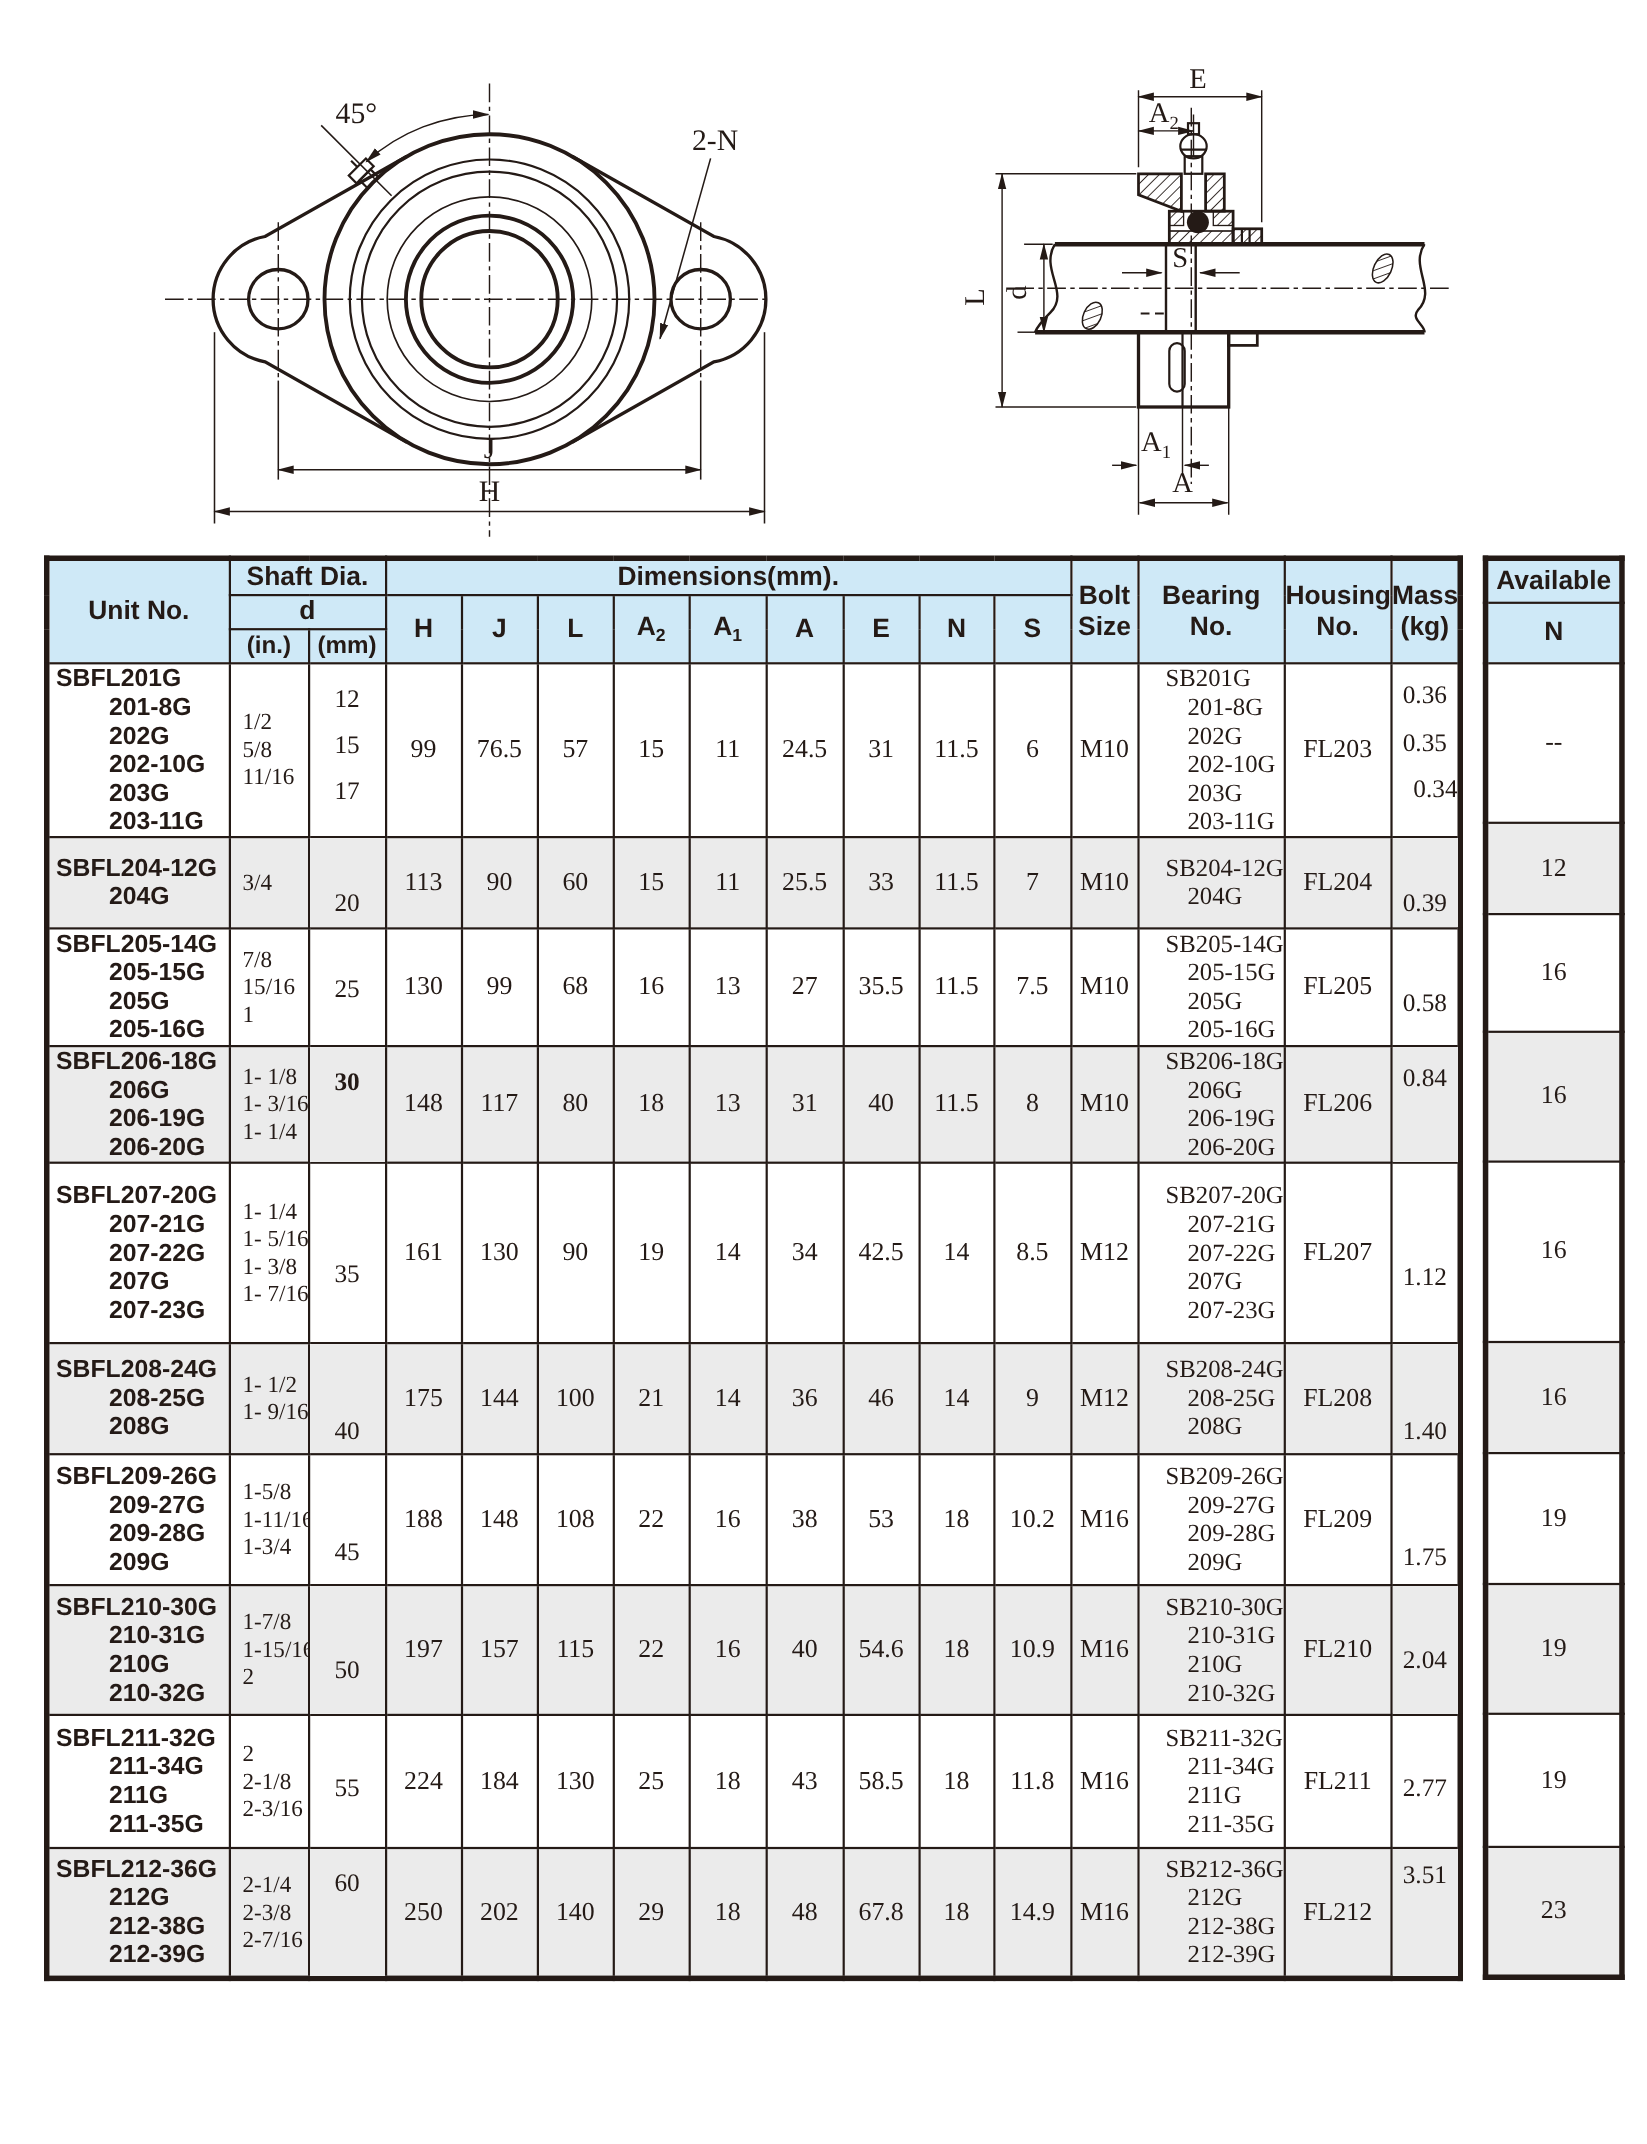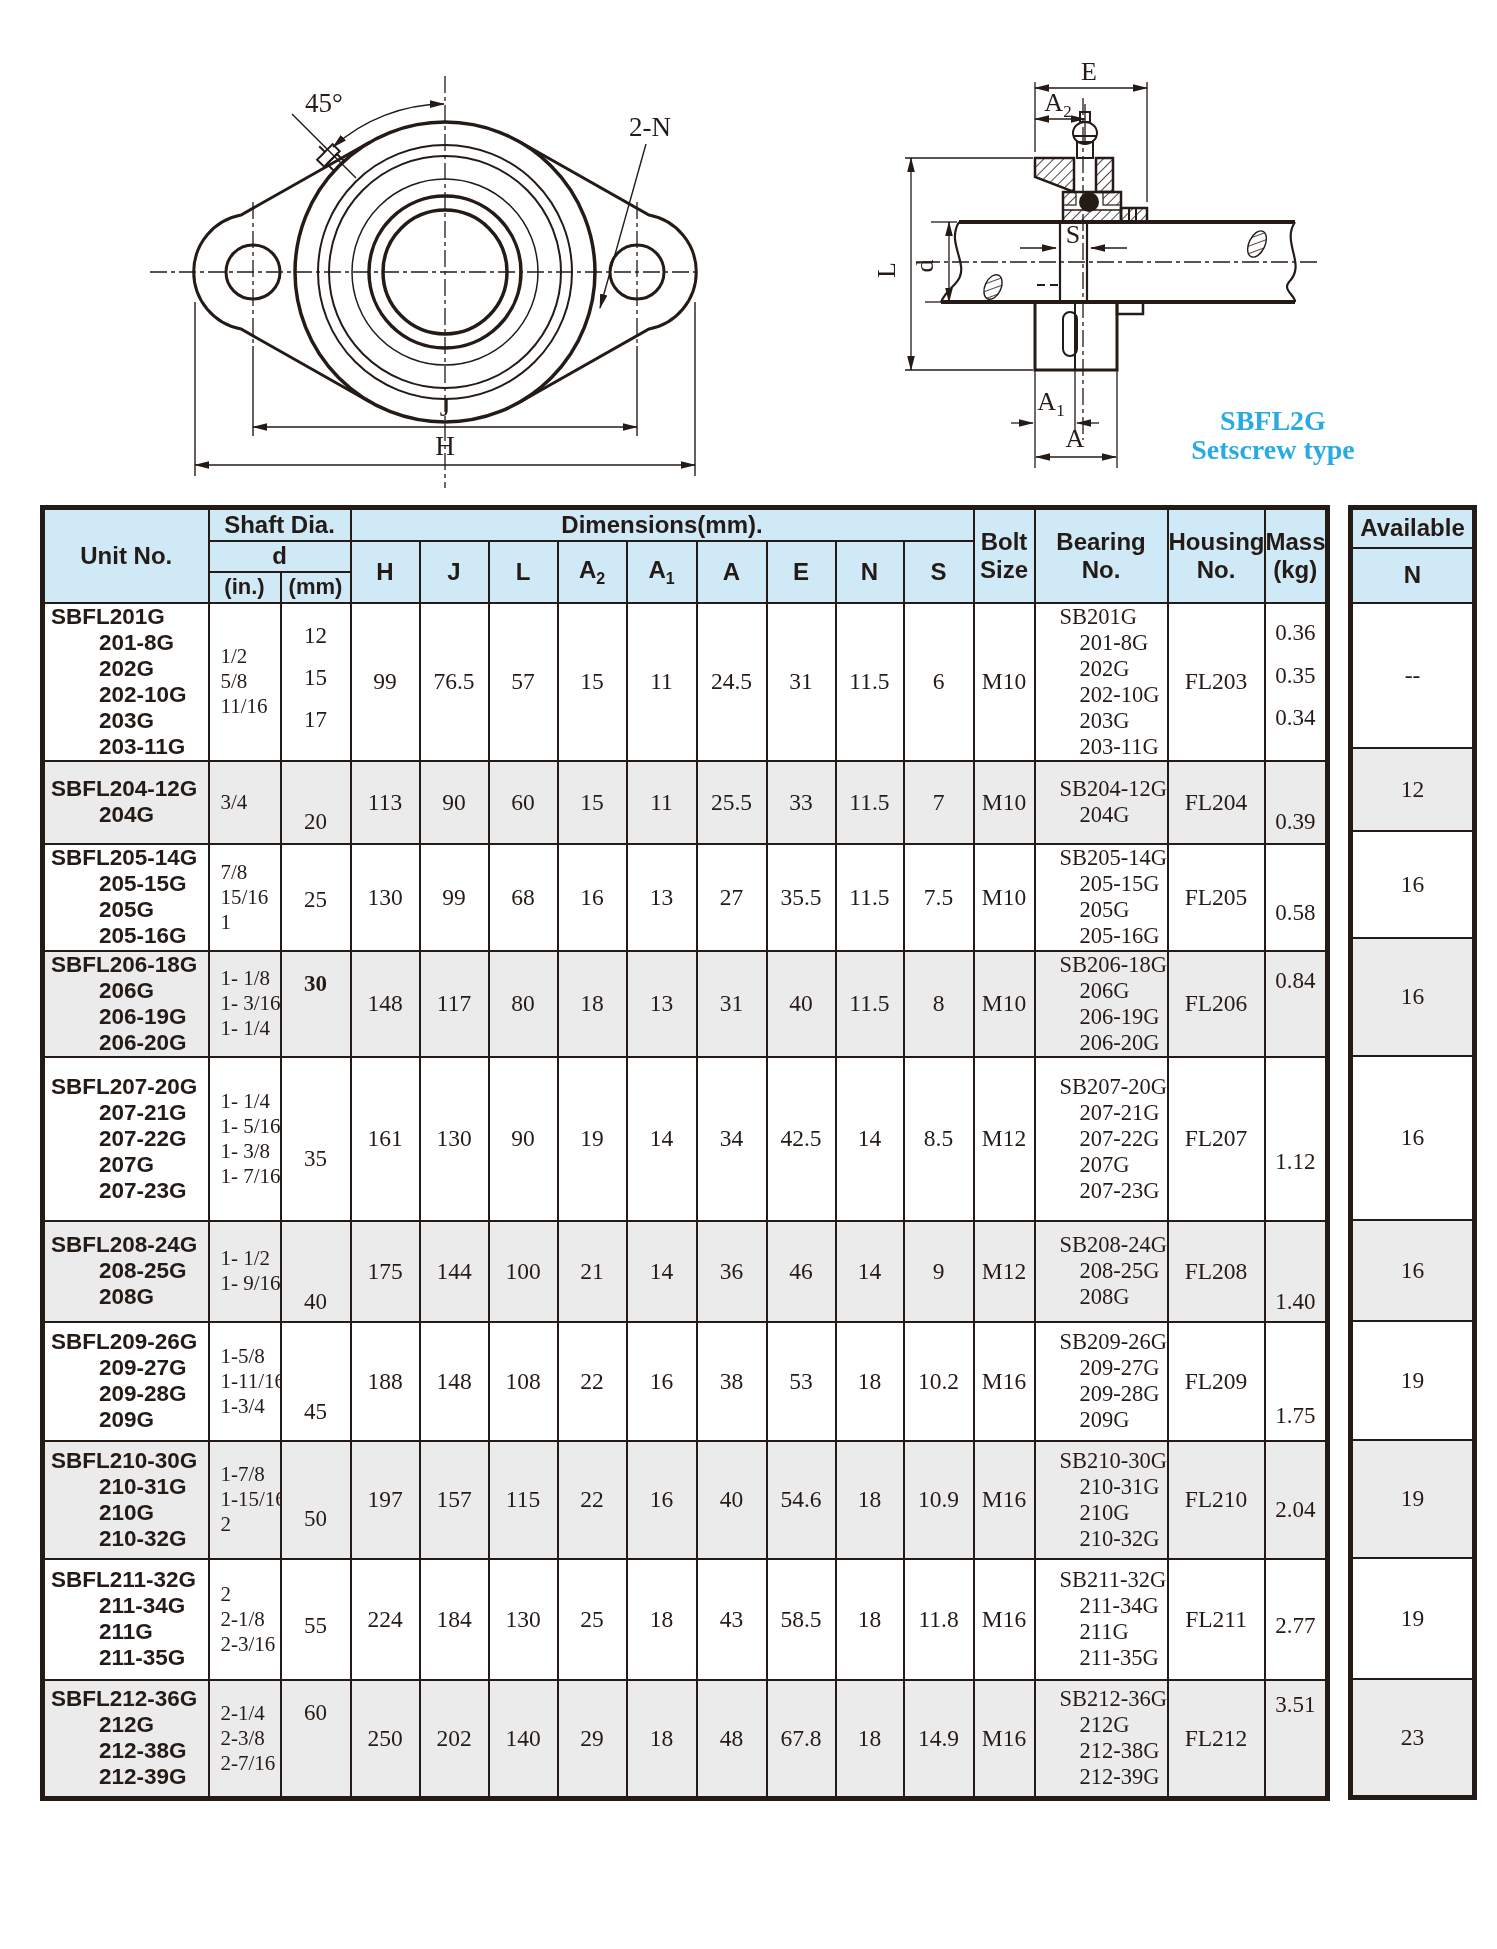--- a/index.html
+++ b/index.html
@@ -197,24 +197,20 @@
       <text x="214" y="40">E</text>
       <text x="183" y="71"><tspan>A</tspan><tspan dy="6" font-size="17">2</tspan></text>
       <text x="20" y="230" transform="rotate(-90 20 230)">L</text>
       <text x="58" y="226" transform="rotate(-90 58 226)">d</text>
       <text x="198" y="203">S</text>
       <text x="176" y="370"><tspan>A</tspan><tspan dy="6" font-size="17">1</tspan></text>
       <text x="200" y="407">A</text>
     </g>
   </svg>
 
-  <div class="caption" id="caption" style="color: rgb(41, 171, 226);">
-    <div>SBFL2G</div>
-    <div>Setscrew type</div>
-  </div>
 
   <table id="main-table">
     <colgroup>
       <col style="width:166px">
         <col style="width:72px">
         <col style="width:70px">
       <col style="width:69px">
         <col style="width:69px">
         <col style="width:69px">
       <col style="width:69px">
@@ -319,21 +315,21 @@
               <div class="ln b rest">202G</div>
               <div class="ln b rest">202-10G</div>
               <div class="ln b rest">203G</div>
               <div class="ln b rest">203-11G</div>
             </div>
           </td>
           <td class="num">FL203</td>
           <td class="poscell">
             <div class="pv" style="top: 18%;">0.36</div>
             <div class="pv" style="top: 46%;">0.35</div>
-            <div class="pv" style="top: 73%;">0.34</div>
+            <div class="pv" style="top: 73%; text-align: right;">0.34</div>
           </td>
         </tr>
         <tr class="g" style="height: 83px;">
           <td>
             <div class="lines">
               <div class="ln u first">SBFL204-12G</div>
               <div class="ln u rest">204G</div>
             </div>
           </td>
           <td>

